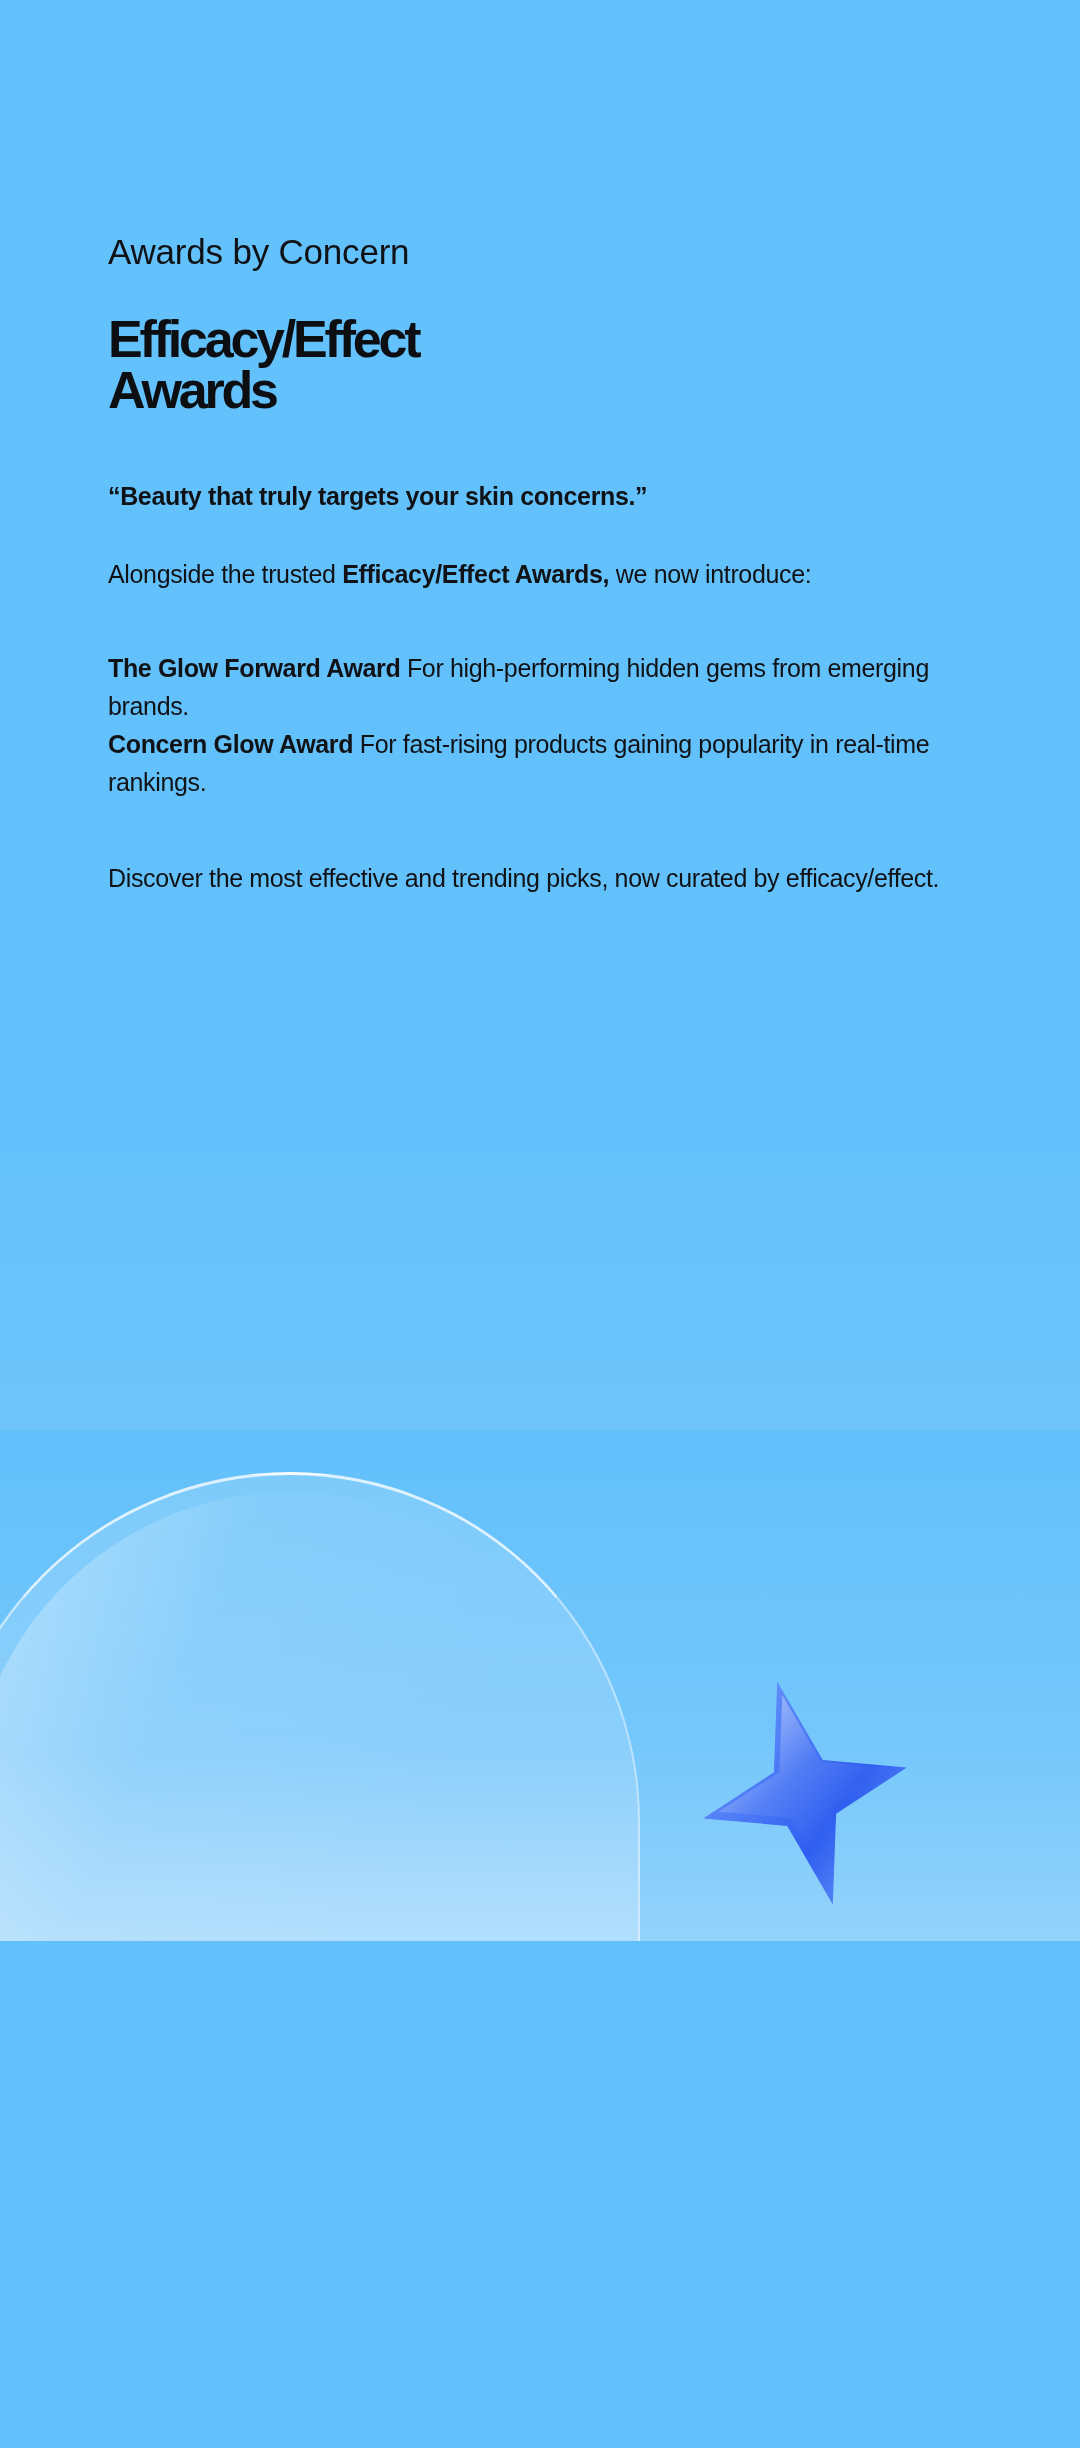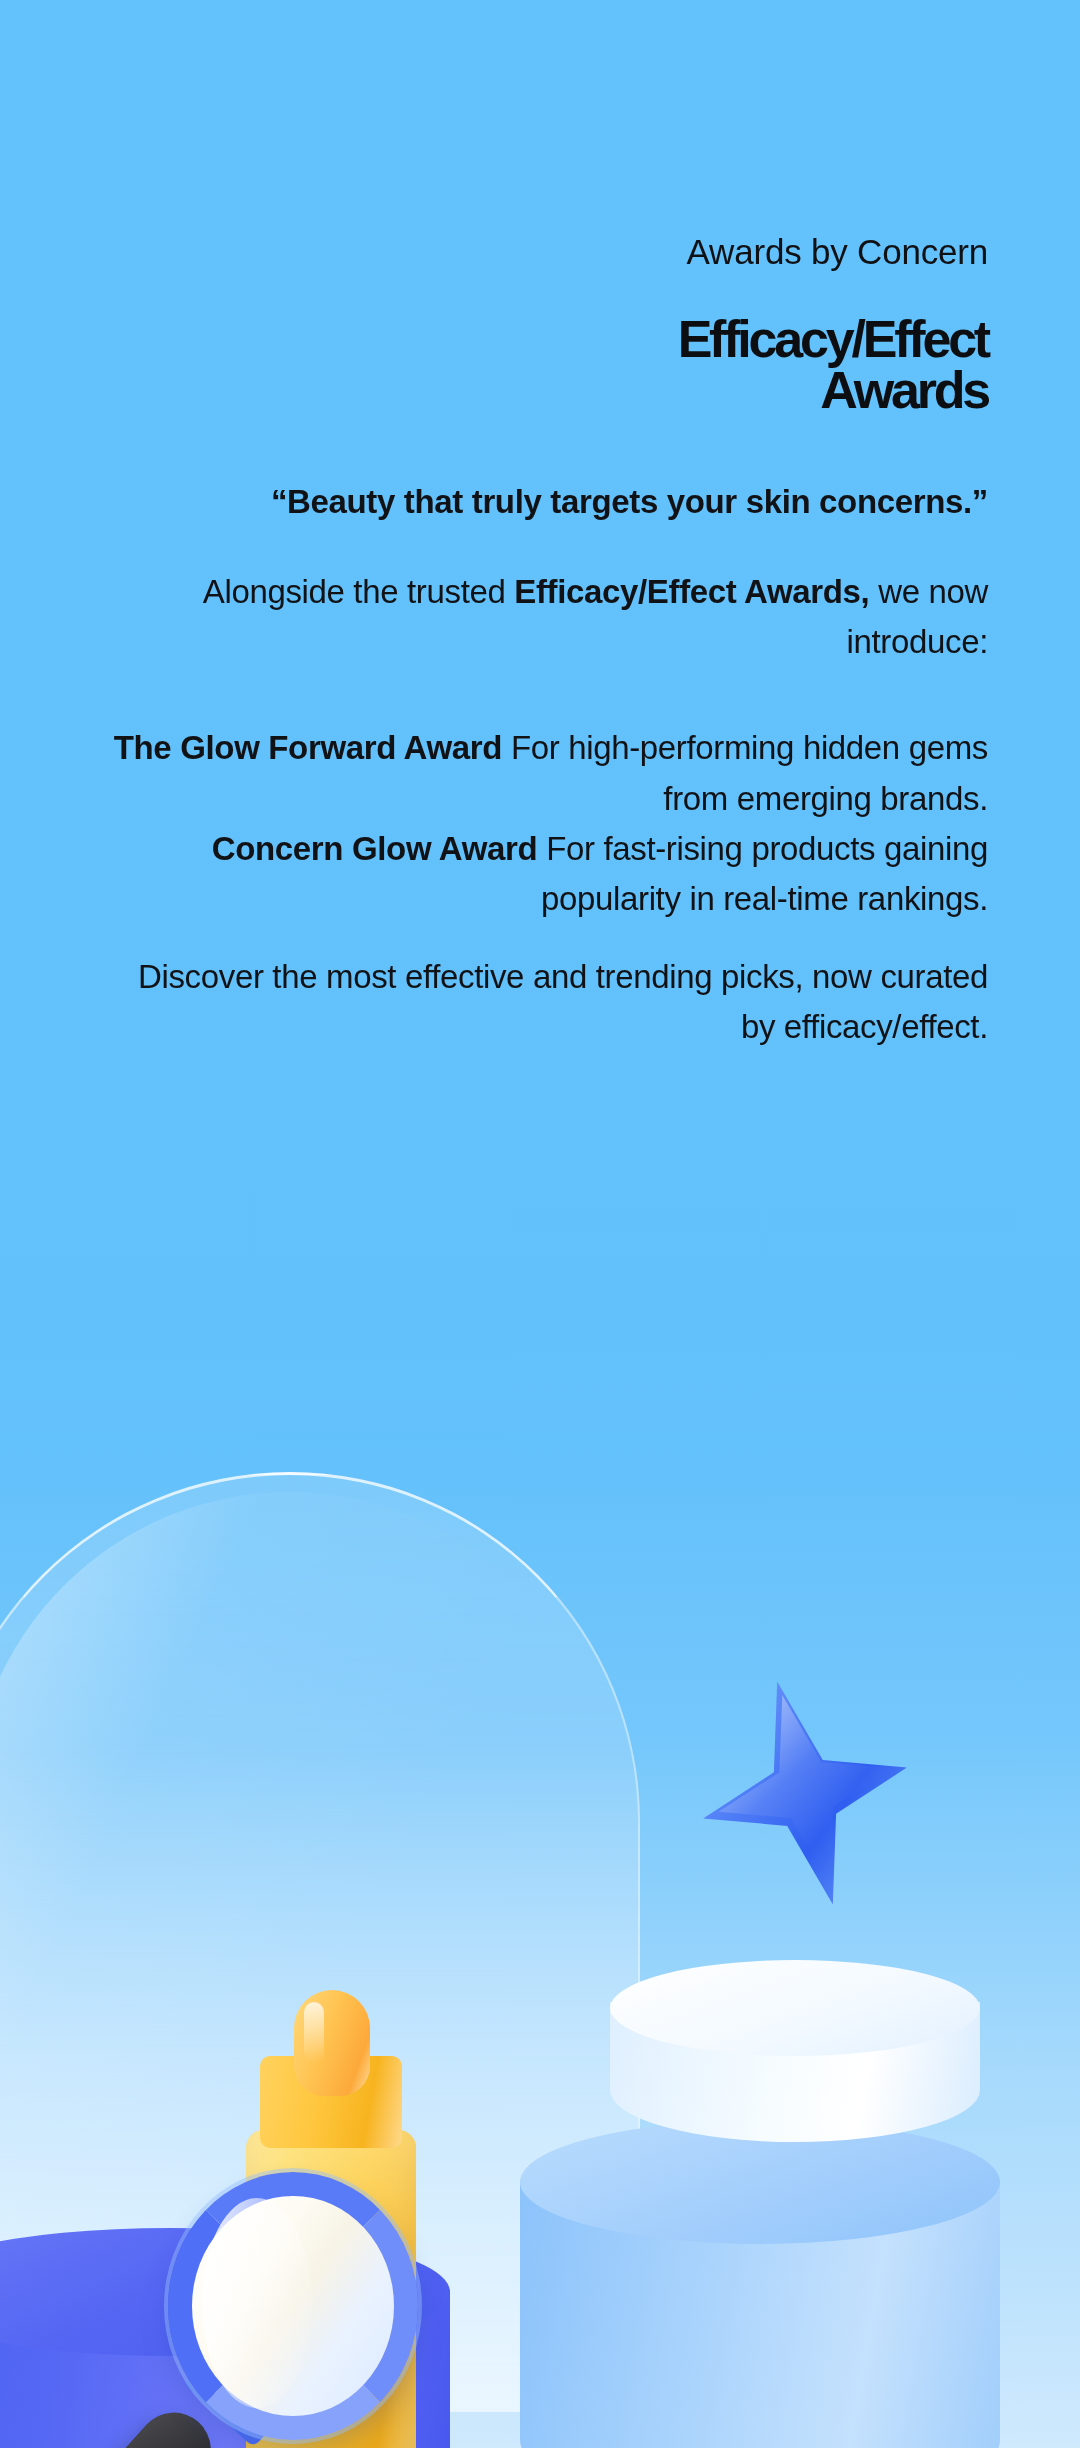--- a/index.html
+++ b/index.html
@@ -6,24 +6,23 @@
   html, body { width:1080px; height:2448px; }
   body {
     font-family:"Liberation Sans", sans-serif;
     background:#62c0fb;
     overflow:hidden;
     position:relative;
   }
 
   #banner {
     position:relative;
-    width:1080px; height:2448px;
+    width:1080px; height:1941px;
     background:linear-gradient(180deg,#63c1fc 0%,#62c0fb 55%,#6cc4fb 72%,#8ed0fb 100%);
     overflow:hidden;
-    text-align:right;
   }
 
   
   .copy {
     position:absolute;
     left:108px; top:0;
     width:880px;
     z-index:20;
   }
   .eyebrow {
@@ -35,30 +34,30 @@
   }
   .headline {
     margin-top:42px;
     font-size:52px;
     line-height:0.99;
     font-weight:800;
     color:#0d0e11;
     letter-spacing:-3.2px;
   }
   .para {
-    font-size:33px;
+    font-size:25px;
     line-height:1.52;
     color:#111216;
     letter-spacing:-0.35px;
   }
   .para b { font-weight:700; }
   .p-quote { margin-top:60px; }
   .p-alongside { margin-top:40px; }
   .p-awards { margin-top:56px; }
-  .p-discover { margin-top:28px; }
+  .p-discover { margin-top:58px; }
 
   
   .art {
     position:absolute;
     left:0; top:1430px;
     width:1080px; height:1018px;
     overflow:hidden;
     z-index:5;
   }
   .art-bg {

